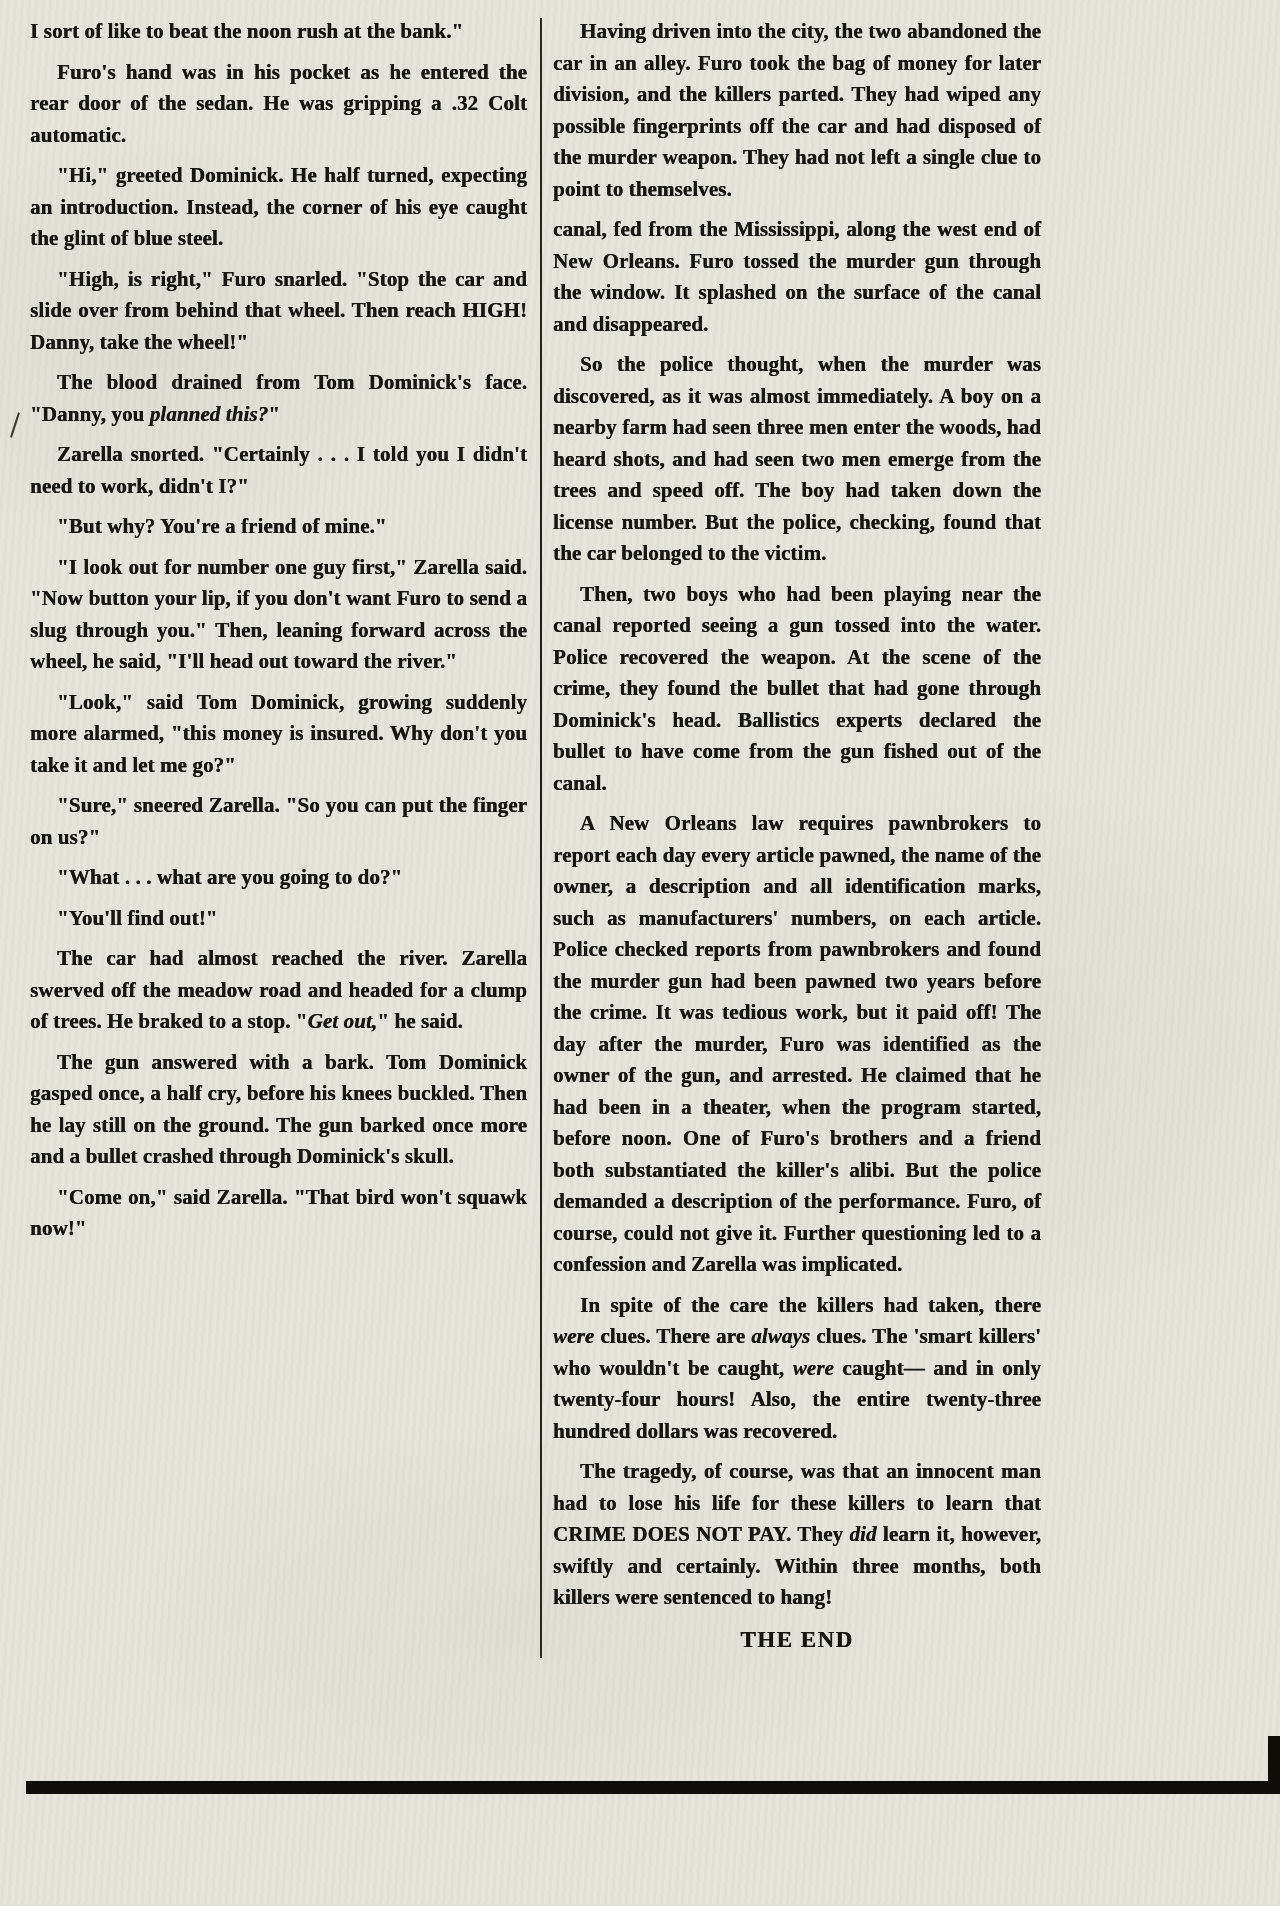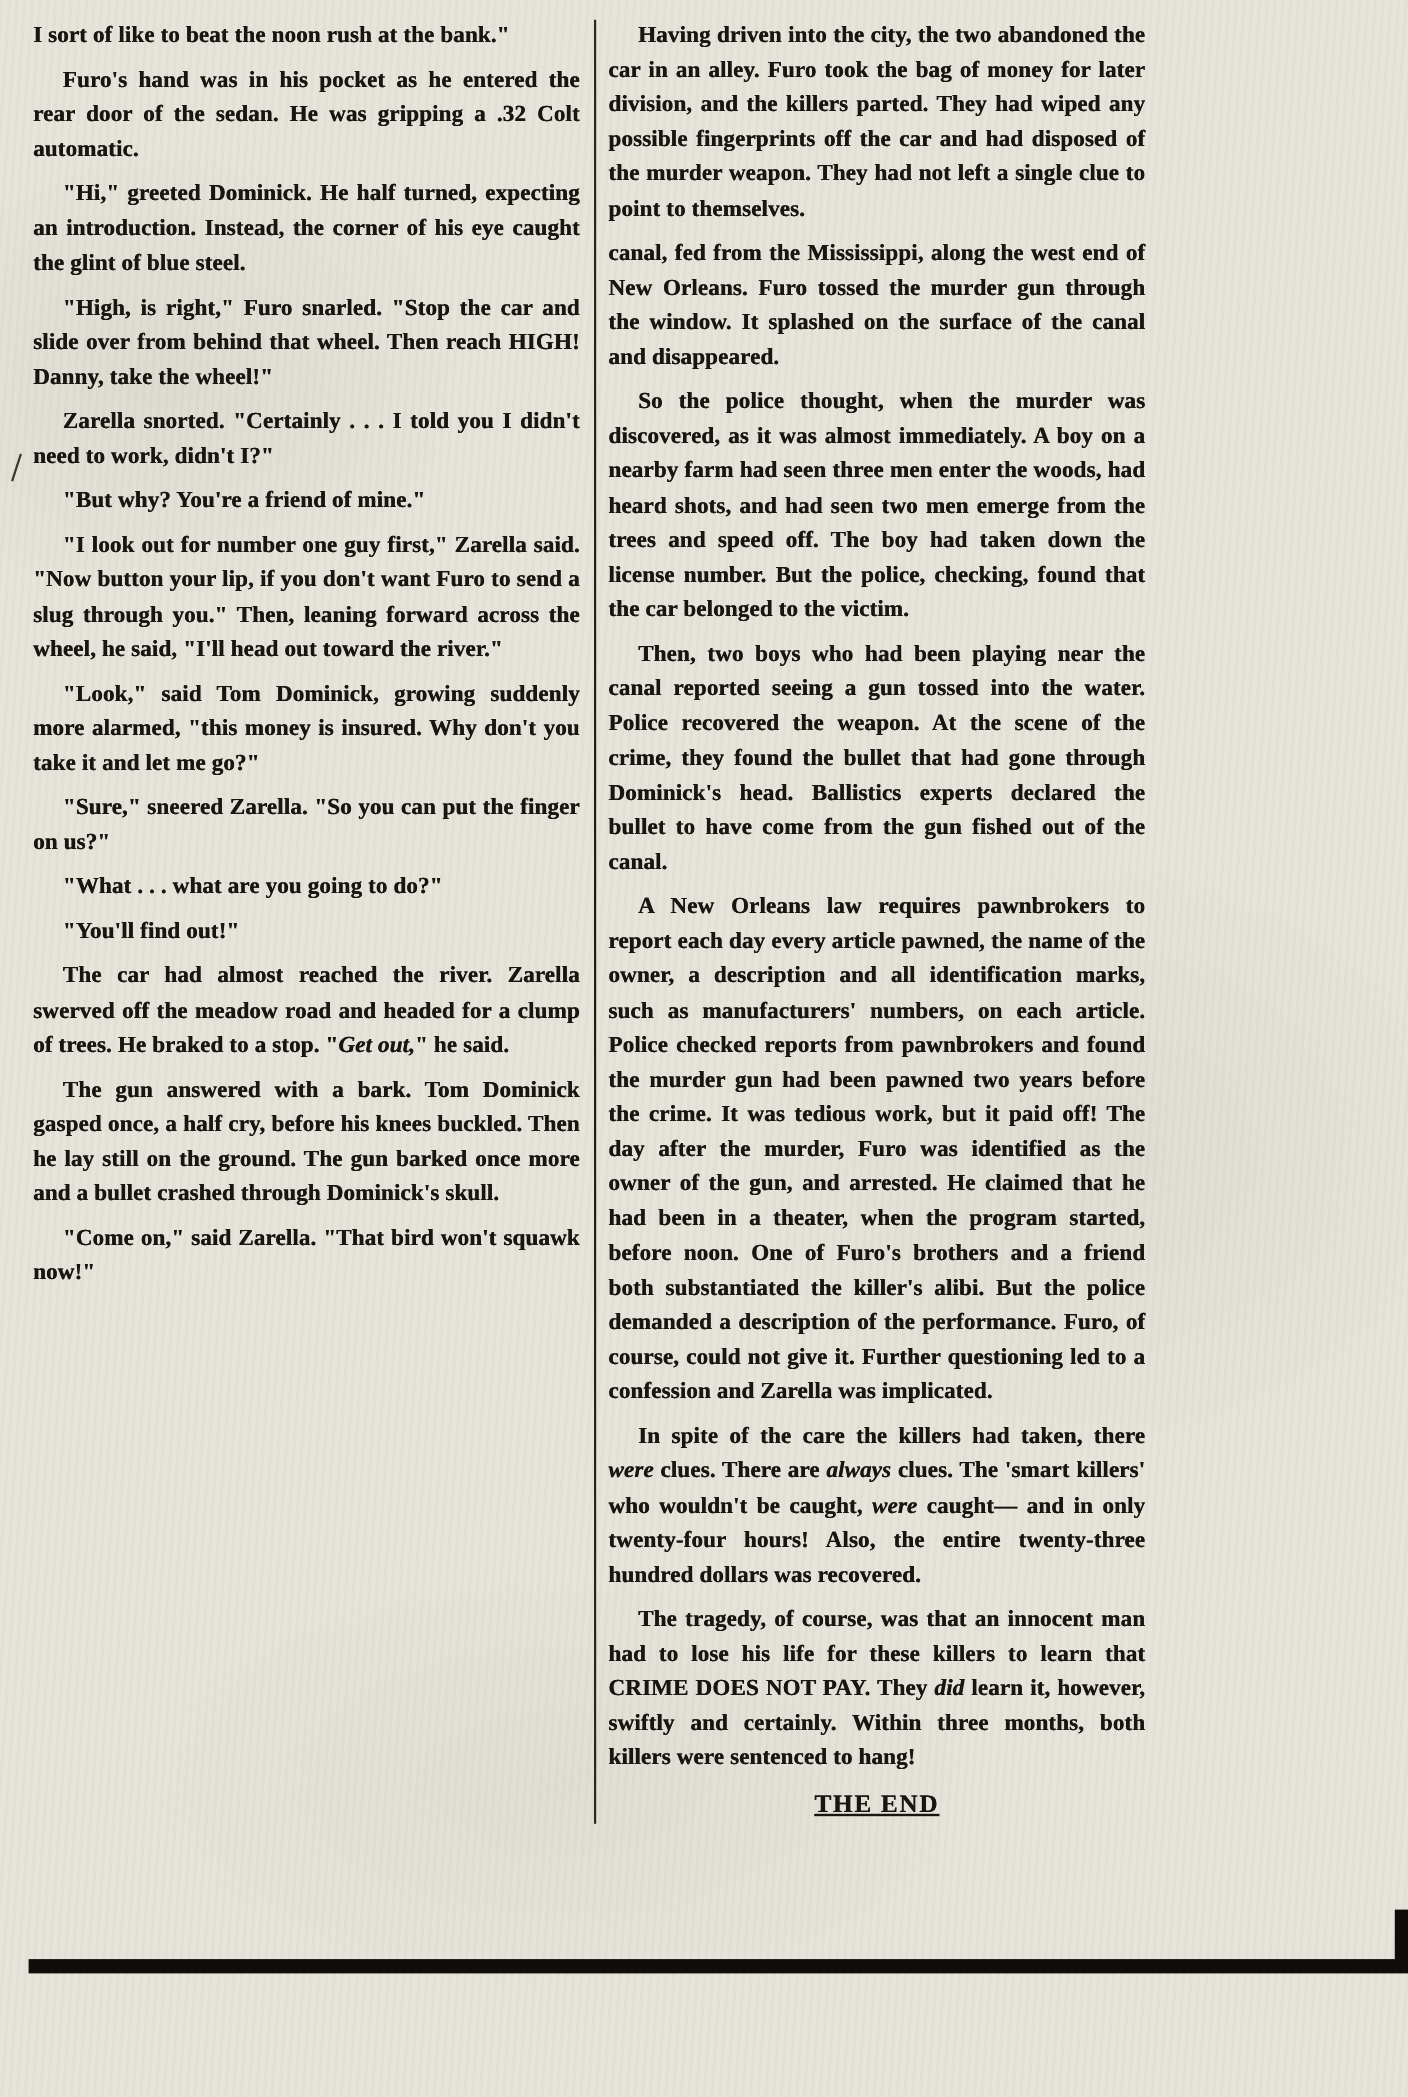--- a/index.html
+++ b/index.html
@@ -40,21 +40,20 @@
     margin: 2px 11px 6px 13px;
   }
   .para { margin: 0 0 9px 0; }
   .para.indent { text-indent: 27px; }
   .para.center {
     text-align: center;
     text-indent: 0;
     margin-top: 10px;
     letter-spacing: 1.5px;
     font-size: 23px;
-    text-decoration: underline;
   }
   .para i { font-style: italic; }
   .bottom-bar {
     position: absolute;
     left: 26px;
     right: 0;
     bottom: 14px;
     height: 13px;
     background: #0e0d0a;
   }
@@ -80,20 +79,21 @@
 <body>
 
 <div class="page">
   <div class="stray-mark"></div>
   <div class="columns">
     <div class="col col-left" id="col-0">
         <p class="para"><span>I sort of like to beat the noon rush at the bank."</span></p>
         <p class="para indent"><span>Furo's hand was in his pocket as he entered the rear door of the sedan. He was gripping a .32 Colt automatic.</span></p>
         <p class="para indent"><span>"Hi," greeted Dominick. He half turned, expecting an introduction. Instead, the corner of his eye caught the glint of blue steel.</span></p>
         <p class="para indent"><span>"High, is right," Furo snarled. "Stop the car and slide over from behind that wheel. Then reach HIGH! Danny, take the wheel!"</span></p>
+        <p class="para indent"><span>The blood drained from Tom Dominick's face. "Danny, you </span><i>planned this?</i><span>"</span></p>
         <p class="para indent"><span>Zarella snorted. "Certainly . . . I told you I didn't need to work, didn't I?"</span></p>
         <p class="para indent"><span>"But why? You're a friend of mine."</span></p>
         <p class="para indent"><span>"I look out for number one guy first," Zarella said. "Now button your lip, if you don't want Furo to send a slug through you." Then, leaning forward across the wheel, he said, "I'll head out toward the river."</span></p>
         <p class="para indent"><span>"Look," said Tom Dominick, growing suddenly more alarmed, "this money is insured. Why don't you take it and let me go?"</span></p>
         <p class="para indent"><span>"Sure," sneered Zarella. "So you can put the finger on us?"</span></p>
         <p class="para indent"><span>"What . . . what are you going to do?"</span></p>
         <p class="para indent"><span>"You'll find out!"</span></p>
         <p class="para indent"><span>The car had almost reached the river. Zarella swerved off the meadow road and headed for a clump of trees. He braked to a stop. "</span><i>Get out,</i><span>" he said.</span></p>
         <p class="para indent"><span>The gun answered with a bark. Tom Dominick gasped once, a half cry, before his knees buckled. Then he lay still on the ground. The gun barked once more and a bullet crashed through Dominick's skull.</span></p>
         <p class="para indent"><span>"Come on," said Zarella. "That bird won't squawk now!"</span></p>

